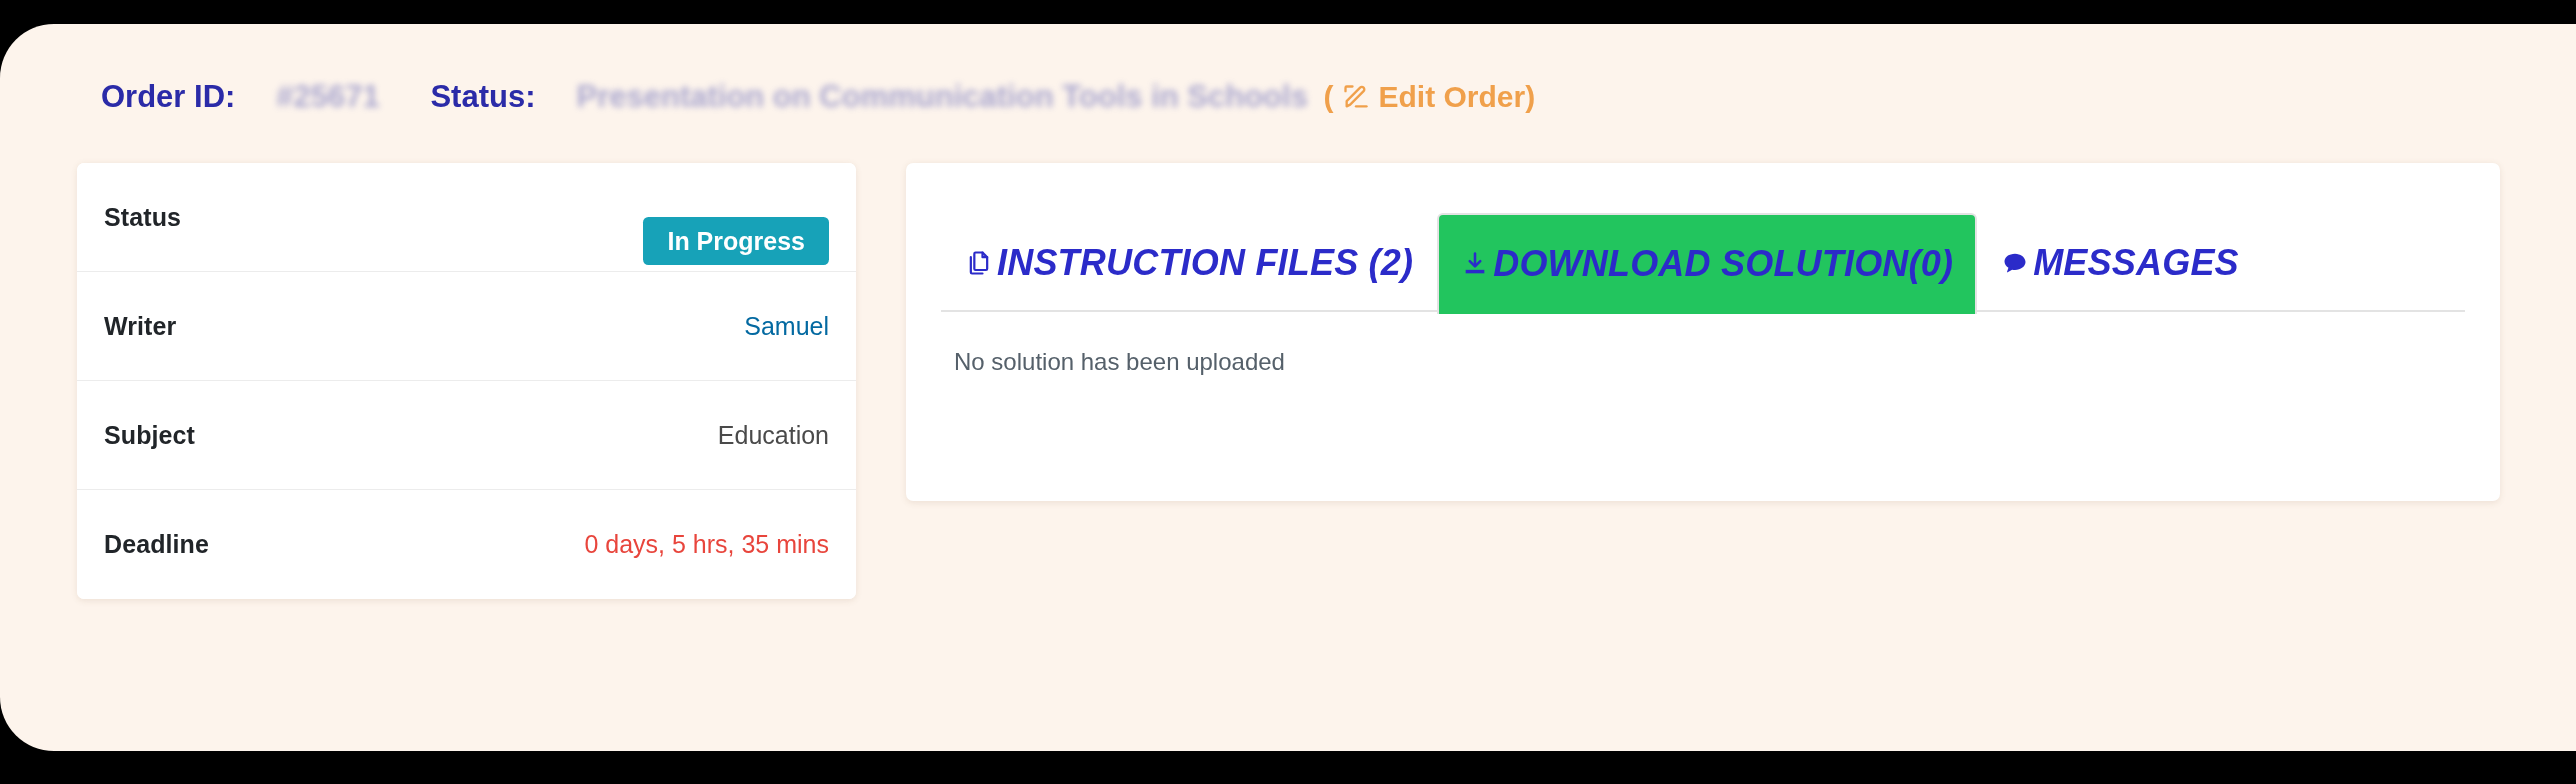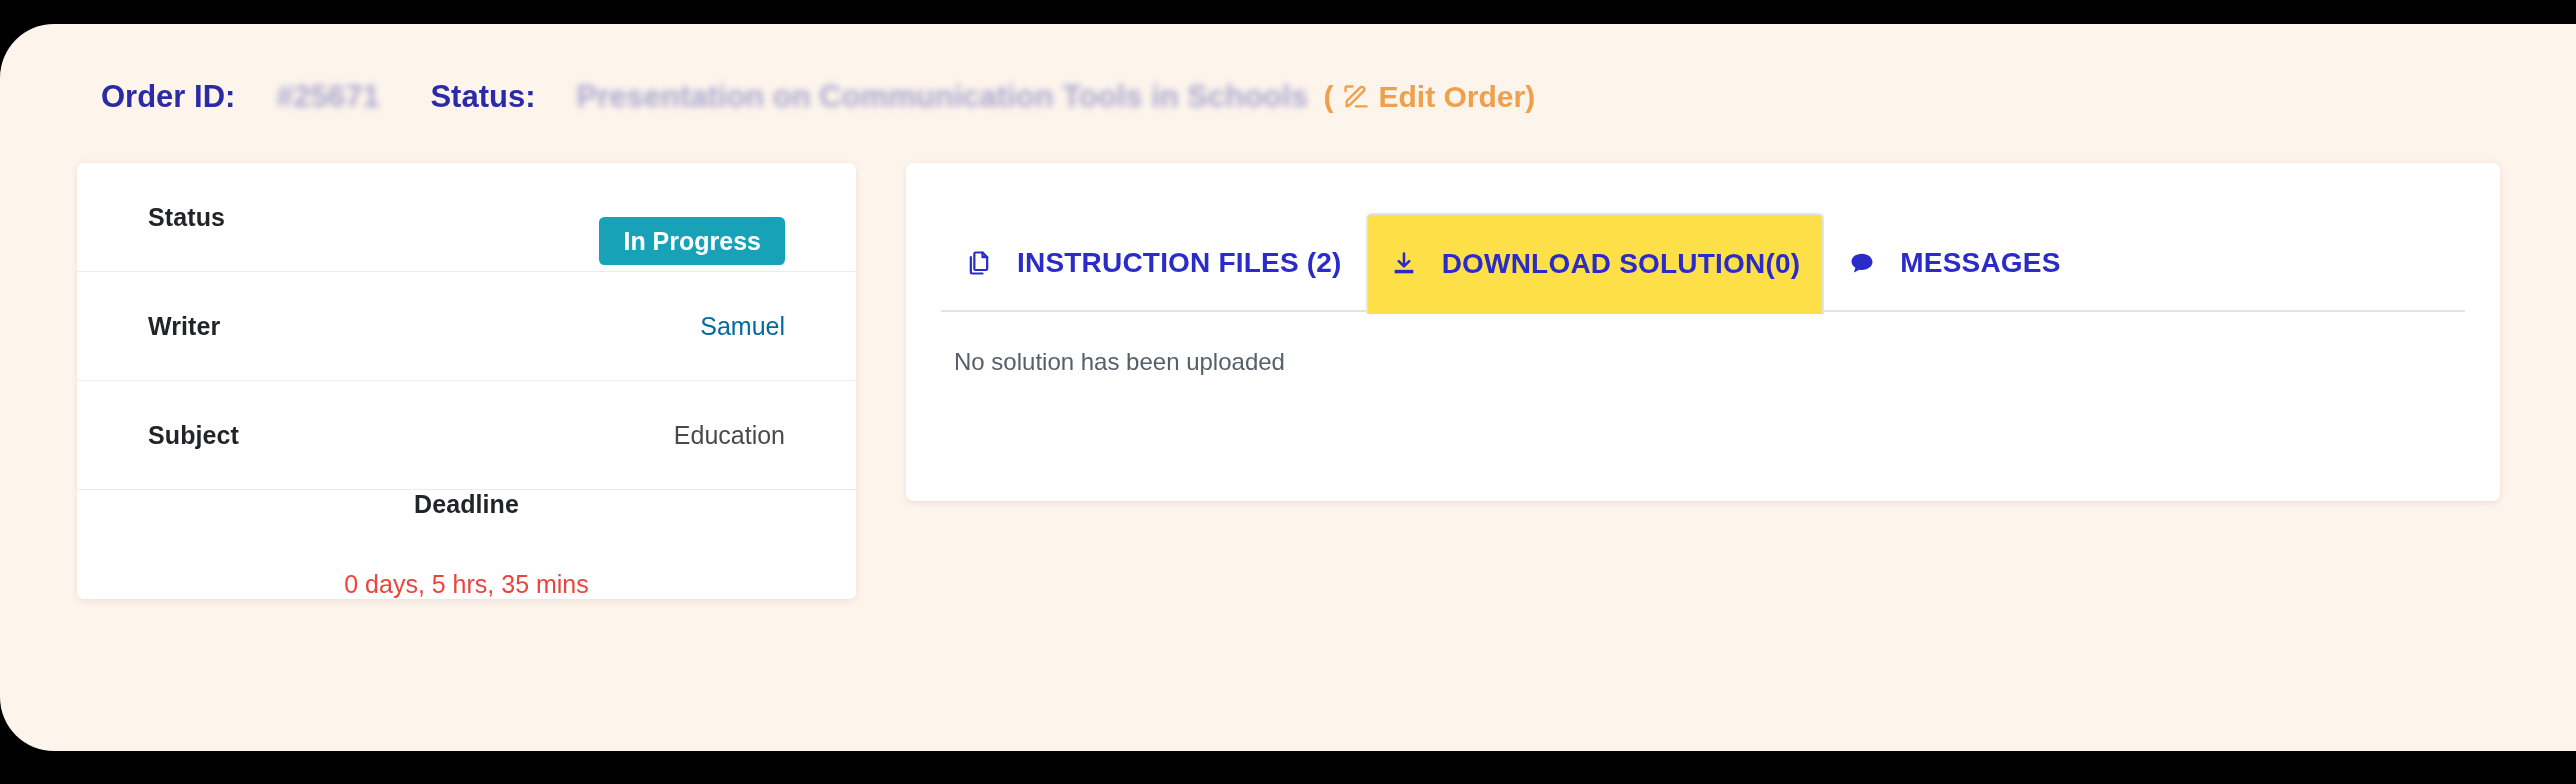--- a/index.html
+++ b/index.html
@@ -75,26 +75,26 @@
     background: #FFFFFF;
     border-radius: 7.2px;
     box-shadow: 0 1.2px 6px rgba(120,90,60,0.12);
     overflow: hidden;
   }
   .detail-row {
     display: flex;
     align-items: center;
     justify-content: space-between;
     height: 109px;
-    padding: 0 71px;
+    padding: 0 27px;
     box-sizing: border-box;
     border-bottom: 1.8px solid #ECECEC;
     background: #FFFFFF;
   }
-  .detail-row:last-child { border-bottom: none; flex-direction: column; }
+  .detail-row:last-child { border-bottom: none; }
   .detail-key {
     font-size: 25px;
     font-weight: 700;
     color: #212529;
     letter-spacing: 0.1px;
   }
   .detail-val {
     font-size: 25px;
     color: #4a4a4a;
     font-weight: 400;
@@ -144,39 +144,40 @@
     bottom: 0;
     height: 2.4px;
     background: #E3E3E3;
     z-index: 1;
   }
   .tab {
     position: relative;
     z-index: 2;
     display: flex;
     align-items: center;
-    gap: 24px;
+    gap: 4px;
     height: 101px;
     padding: 0 22px;
     box-sizing: border-box;
-    font-size: 28px;
+    font-size: 36px;
     font-weight: 700;
     color: #2B2BC9;
     letter-spacing: 0.2px;
     cursor: pointer;
     white-space: nowrap;
     background: transparent;
     border: 2.4px solid transparent;
     border-bottom: none;
     border-top-left-radius: 6px;
     border-top-right-radius: 6px;
     margin-bottom: 0;
+    font-style: italic;
   }
   .tab.active {
-    background: #fde047;
+    background: #22c55e;
     border-color: #E3E3E3;
     margin-bottom: -2.4px;
     padding-bottom: 2.4px;
   }
   .tab .tab-ico { display: inline-flex; align-items: center; }
   #tab-body {
     padding: 36px 43px 0 48px;
     font-size: 24px;
     color: #55606a;
     font-weight: 400;

